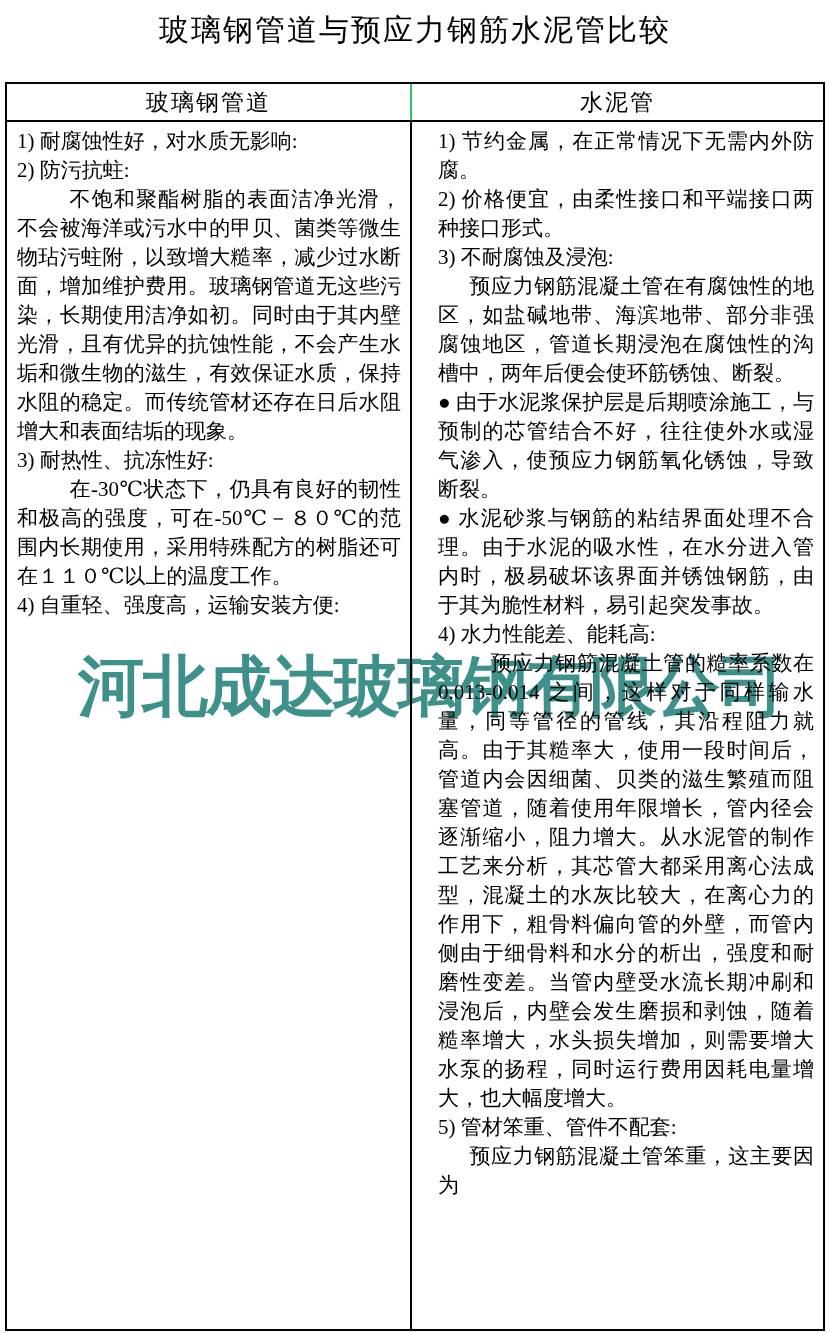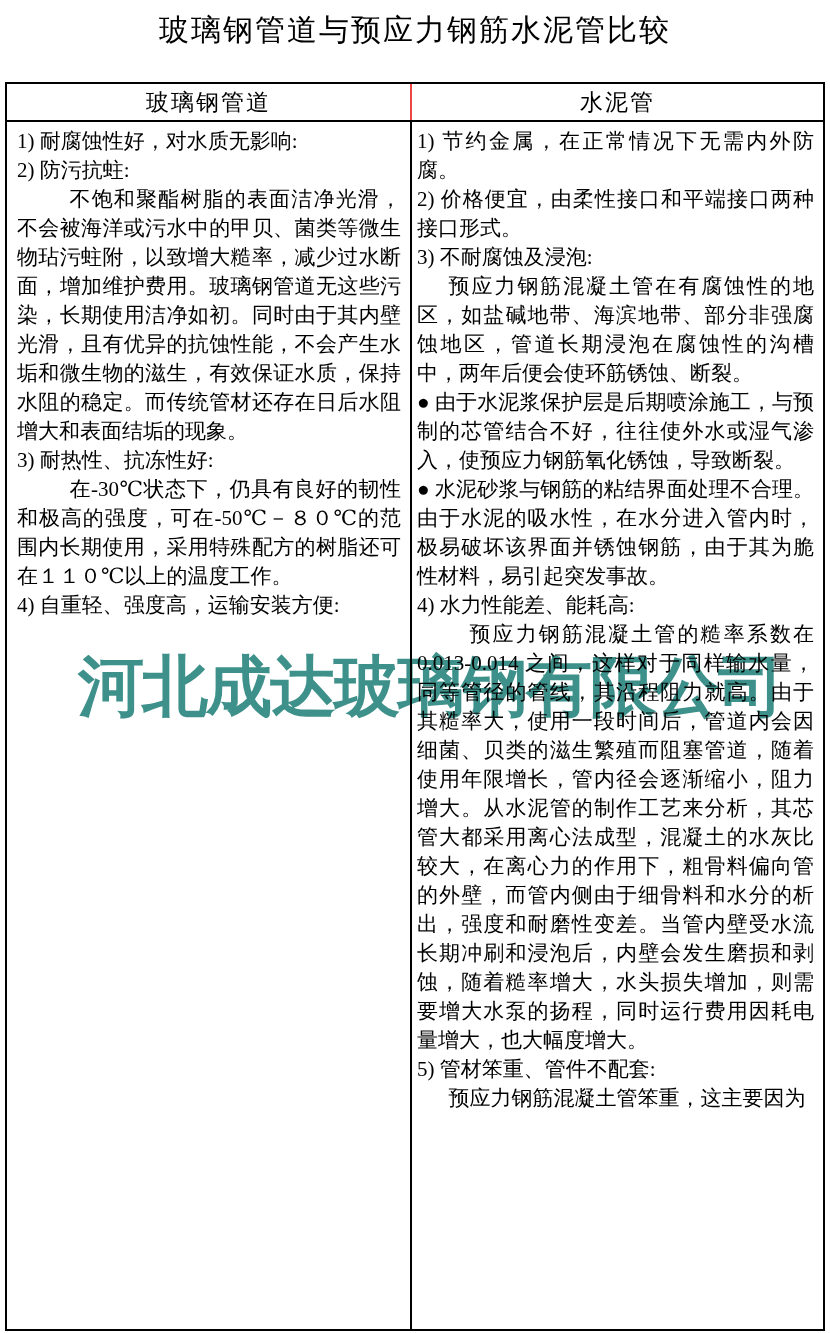--- a/index.html
+++ b/index.html
@@ -51,39 +51,39 @@
   }
   .header-cell{
     display:flex;
     align-items:center;
     justify-content:center;
     font-size:23px;
     letter-spacing:2px;
   }
   .header-cell.left{
     width:405px;
-    border-right:2px solid #ef4444;
+    border-right:2px solid #22c55e;
     box-sizing:border-box;
   }
   .header-cell.right{flex:1;}
   .body-row{
     flex:1 1 auto;
     display:flex;
     overflow:hidden;
   }
   .body-cell{
     box-sizing:border-box;
     overflow:hidden;
     padding:5px 9px 0 10px;
   }
   .body-cell.left{
     width:405px;
     border-right:2px solid #000;
   }
-  .body-cell.right{flex:1;padding-left:5px;}
+  .body-cell.right{flex:1;padding-left:26px;}
   .body-cell p{
     margin:0;
     font-size:21px;
     line-height:29px;
     text-align:justify;
   }
   .para{text-indent:2.5em;}
   .para-sm{text-indent:1.5em;}
   .item{text-indent:0;}
   .bullet{text-indent:0;}

